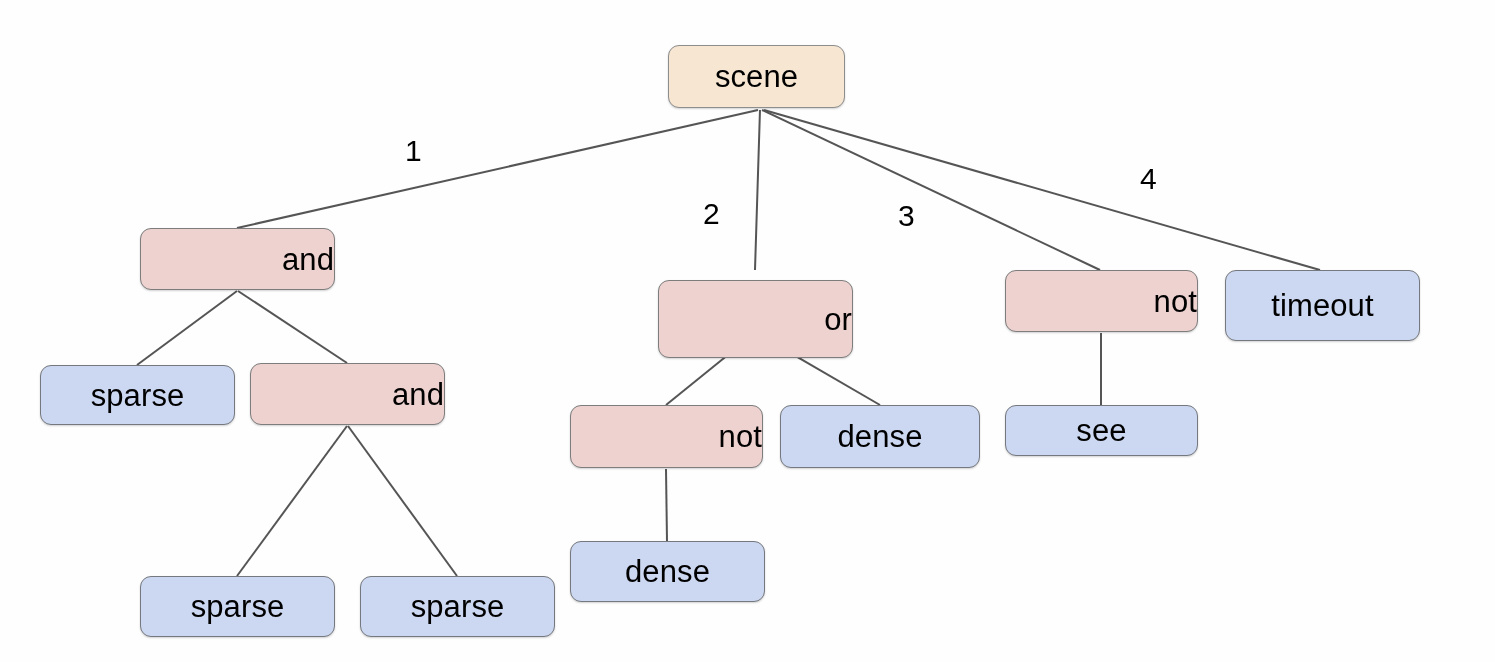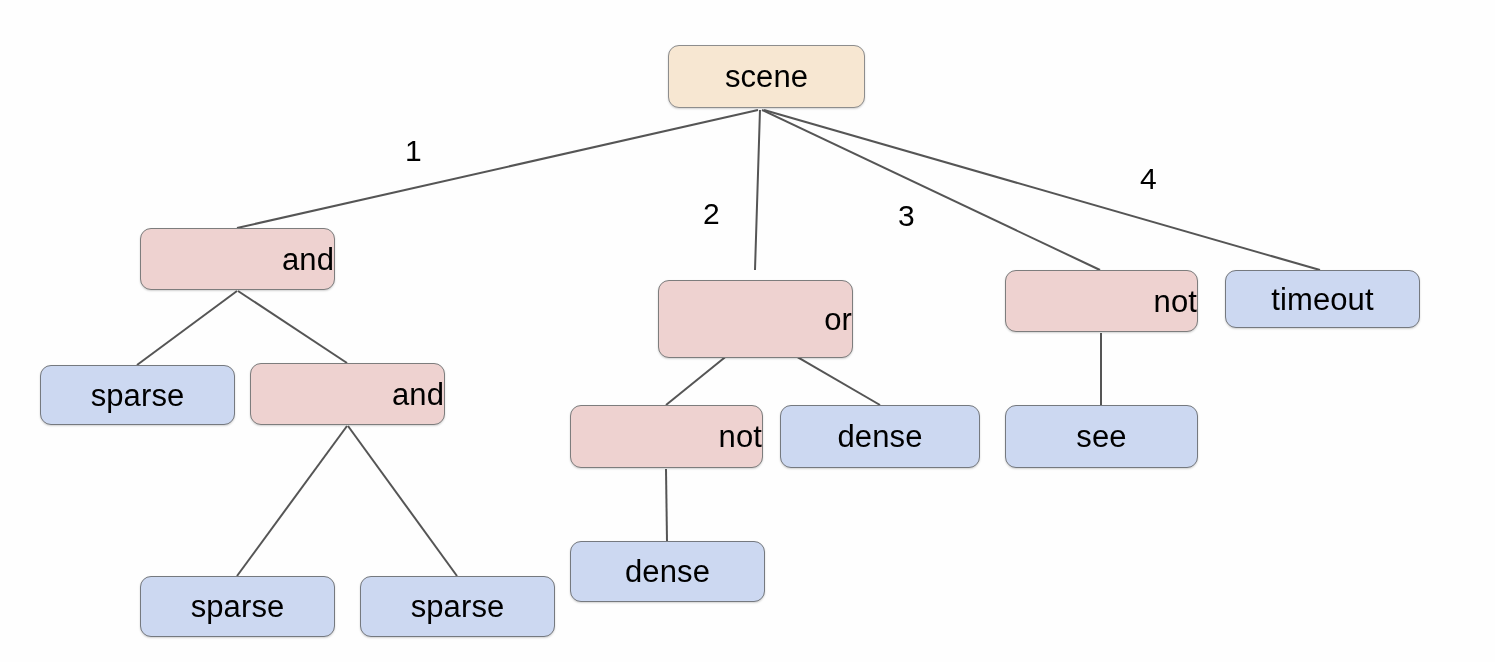--- a/index.html
+++ b/index.html
@@ -62,48 +62,48 @@
       <line x1="237" y1="291" x2="137" y2="365" stroke="#555555" stroke-width="2"></line>
       <line x1="238" y1="291" x2="347" y2="363" stroke="#555555" stroke-width="2"></line>
       <line x1="347" y1="426" x2="237" y2="576" stroke="#555555" stroke-width="2"></line>
       <line x1="348" y1="426" x2="457" y2="576" stroke="#555555" stroke-width="2"></line>
       <line x1="755" y1="333" x2="666" y2="405" stroke="#555555" stroke-width="2"></line>
       <line x1="756" y1="333" x2="880" y2="405" stroke="#555555" stroke-width="2"></line>
       <line x1="666" y1="469" x2="667" y2="541" stroke="#555555" stroke-width="2"></line>
       <line x1="1101" y1="333" x2="1101" y2="405" stroke="#555555" stroke-width="2"></line>
     </svg>
   <div id="node-layer">
-      <div class="node node-root" style="left: 668px; top: 45px; width: 197px; height: 63px; text-align: right;">
+      <div class="node node-root" style="left: 668px; top: 45px; width: 177px; height: 63px; text-align: right;">
         <span>scene</span>
       </div>
       <div class="node node-op" style="left: 140px; top: 228px; width: 195px; height: 62px;">
         <span>and</span>
       </div>
       <div class="node node-op" style="left: 658px; top: 280px; width: 195px; height: 78px;">
         <span>or</span>
       </div>
       <div class="node node-op" style="left: 1005px; top: 270px; width: 193px; height: 62px;">
         <span>not</span>
       </div>
-      <div class="node node-leaf" style="left: 1225px; top: 270px; width: 195px; height: 58px;">
+      <div class="node node-leaf" style="left: 1225px; top: 270px; width: 195px; height: 71px;">
         <span>timeout</span>
       </div>
       <div class="node node-leaf" style="left: 40px; top: 365px; width: 195px; height: 60px;">
         <span>sparse</span>
       </div>
       <div class="node node-op" style="left: 250px; top: 363px; width: 195px; height: 62px;">
         <span>and</span>
       </div>
       <div class="node node-op" style="left: 570px; top: 405px; width: 193px; height: 63px;">
         <span>not</span>
       </div>
       <div class="node node-leaf" style="left: 780px; top: 405px; width: 200px; height: 63px;">
         <span>dense</span>
       </div>
-      <div class="node node-leaf" style="left: 1005px; top: 405px; width: 193px; height: 63px;">
+      <div class="node node-leaf" style="left: 1005px; top: 405px; width: 193px; height: 51px;">
         <span>see</span>
       </div>
       <div class="node node-leaf" style="left: 570px; top: 541px; width: 195px; height: 61px;">
         <span>dense</span>
       </div>
       <div class="node node-leaf" style="left: 140px; top: 576px; width: 195px; height: 61px;">
         <span>sparse</span>
       </div>
       <div class="node node-leaf" style="left: 360px; top: 576px; width: 195px; height: 61px;">
         <span>sparse</span>

